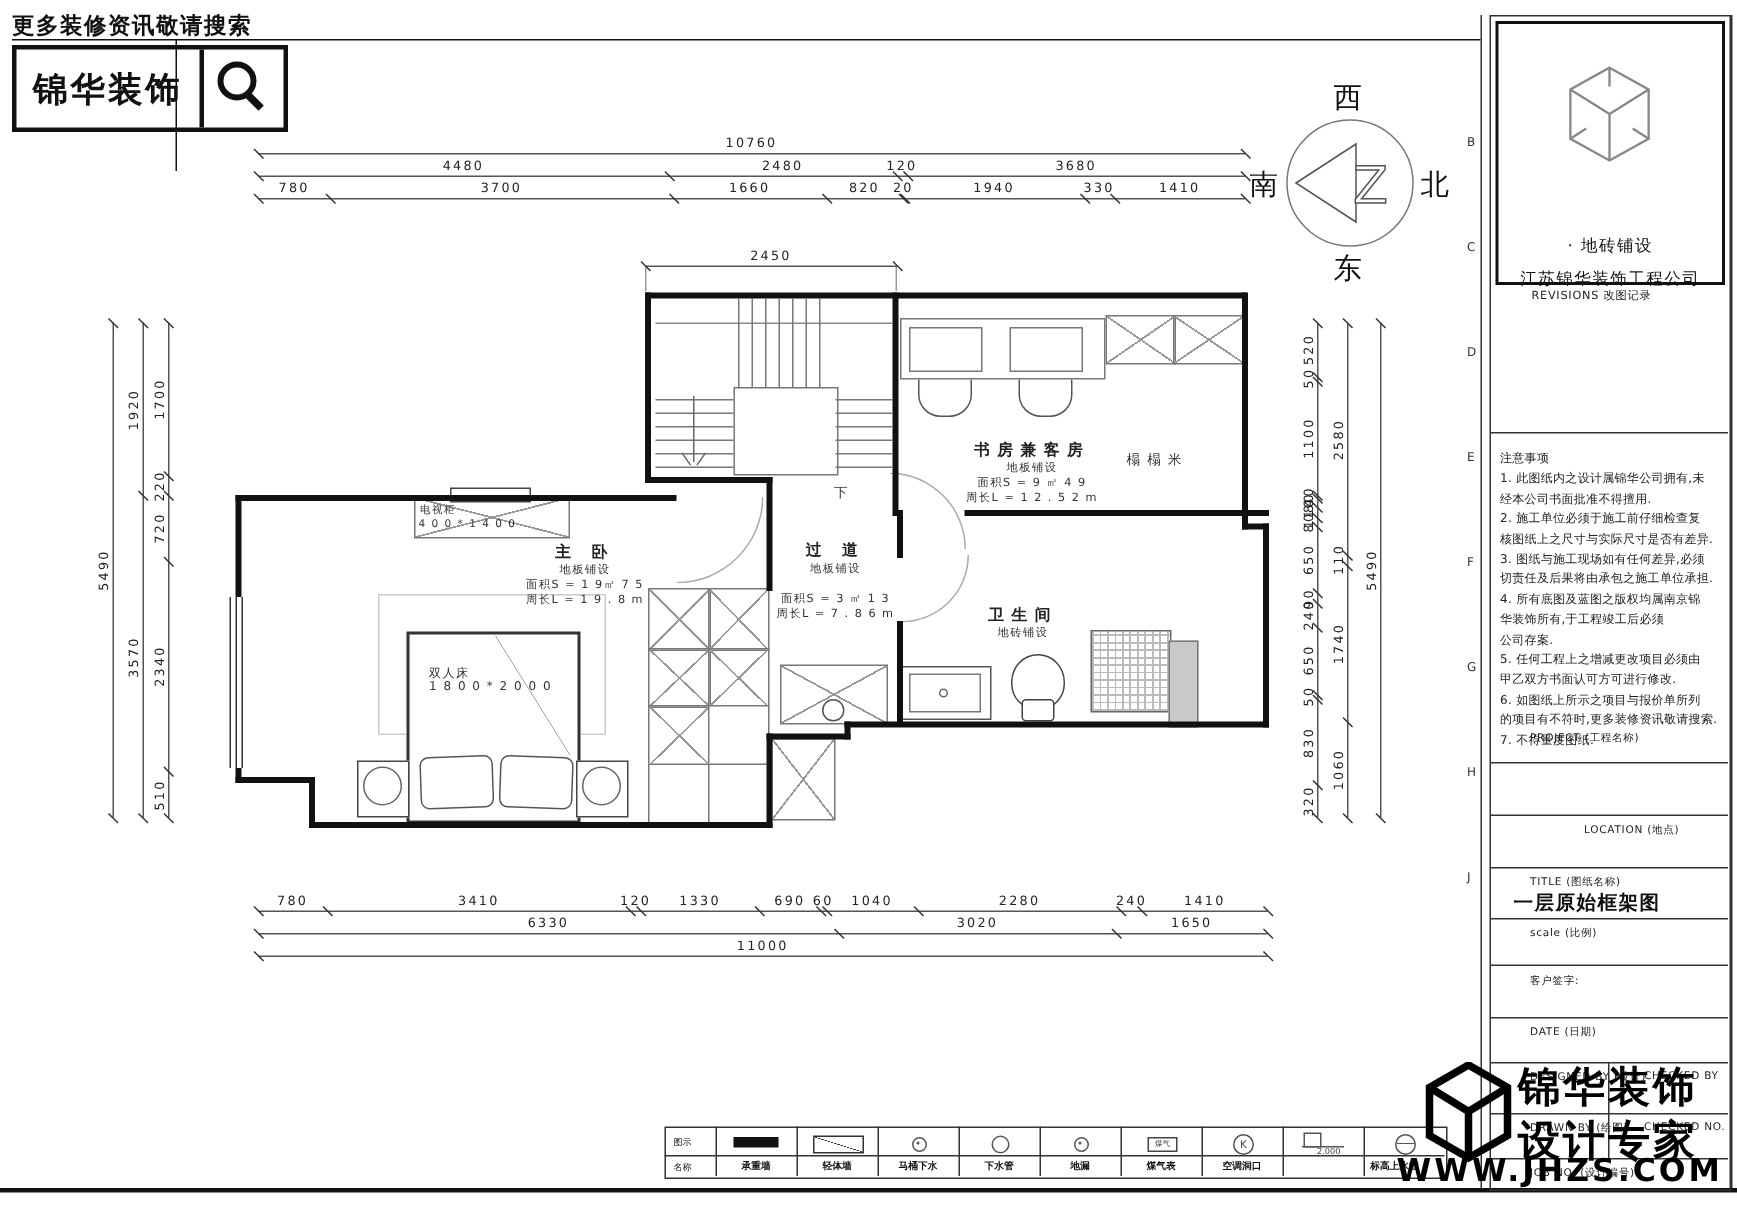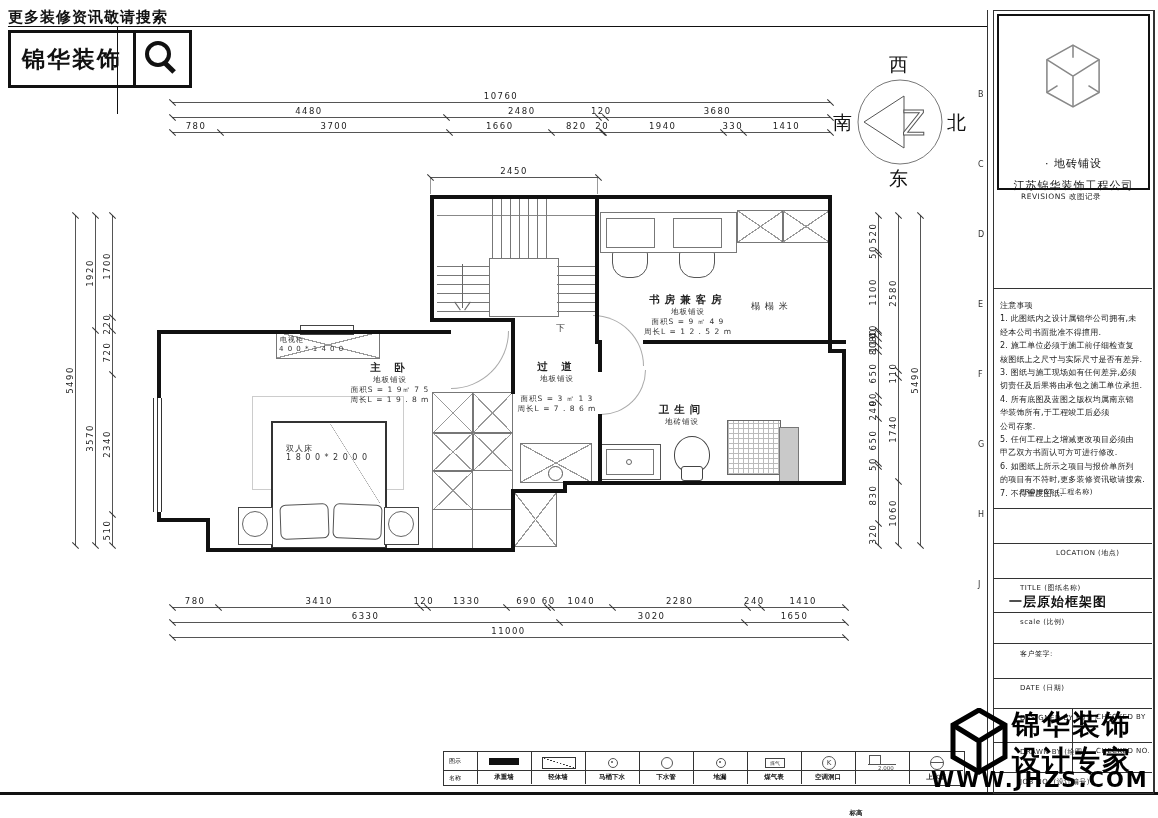--- a/index.html
+++ b/index.html
@@ -429,20 +429,20 @@
     <div class="legend-name" style="left: 693px; top: 773px; width: 54px;">地漏</div>
     <div style="position: absolute; left: 716px; top: 758px; width: 8px; height: 8px; border: 1px solid rgb(85, 85, 85); border-radius: 50%;"></div>
     <div style="position: absolute; left: 719px; top: 761px; width: 2px; height: 2px; background: rgb(85, 85, 85); border-radius: 50%;"></div>
     <div style="position: absolute; left: 747px; top: 751px; width: 1px; height: 33px; background: rgb(51, 51, 51);"></div>
     <div class="legend-name" style="left: 747px; top: 773px; width: 54px;">煤气表</div>
     <div style="position: absolute; left: 765px; top: 758px; width: 18px; height: 8px; border: 1px solid rgb(68, 68, 68); font-size: 5px; text-align: center; line-height: 8px; color: rgb(68, 68, 68);">煤气</div>
     <div style="position: absolute; left: 801px; top: 751px; width: 1px; height: 33px; background: rgb(51, 51, 51);"></div>
     <div class="legend-name" style="left: 801px; top: 773px; width: 54px;">空调洞口</div>
     <div style="position: absolute; left: 822px; top: 756px; width: 12px; height: 12px; border: 1px solid rgb(85, 85, 85); border-radius: 50%; font-size: 7px; text-align: center; line-height: 12px; color: rgb(68, 68, 68);">K</div>
     <div style="position: absolute; left: 855px; top: 751px; width: 1px; height: 33px; background: rgb(51, 51, 51);"></div>
-    <div class="legend-name" style="left: 829px; top: 773px; width: 54px; margin-top: 36px;">标高</div>
+    <div class="legend-name" style="left: 893px; top: 773px; width: 54px;">标高</div>
     <div style="position: absolute; left: 870px; top: 756px; width: 0px; height: 0px; border-left: 5px solid transparent; border-right: 5px solid transparent; border-bottom: 8px solid rgb(255, 255, 255); box-sizing: border-box; border-image: none 100% / 1 / 0 stretch; outline: rgb(85, 85, 85) solid 1px;"></div>
     <div style="position: absolute; left: 868px; top: 764px; width: 28px; height: 1px; background: rgb(85, 85, 85);"></div>
     <div style="position: absolute; left: 878px; top: 765px; font-size: 5.5px; color: rgb(68, 68, 68);">2.000</div>
     <div style="position: absolute; left: 909px; top: 751px; width: 1px; height: 33px; background: rgb(51, 51, 51);"></div>
     <div class="legend-name" style="left: 909px; top: 773px; width: 54px;">上水管</div>
     <div style="position: absolute; left: 930px; top: 756px; width: 12px; height: 12px; border: 1px solid rgb(85, 85, 85); border-radius: 50%; background: linear-gradient(rgb(255, 255, 255) 5px, rgb(85, 85, 85) 5px, rgb(85, 85, 85) 6px, rgb(255, 255, 255) 6px);"></div>
   </div>
 
 </body></html>

